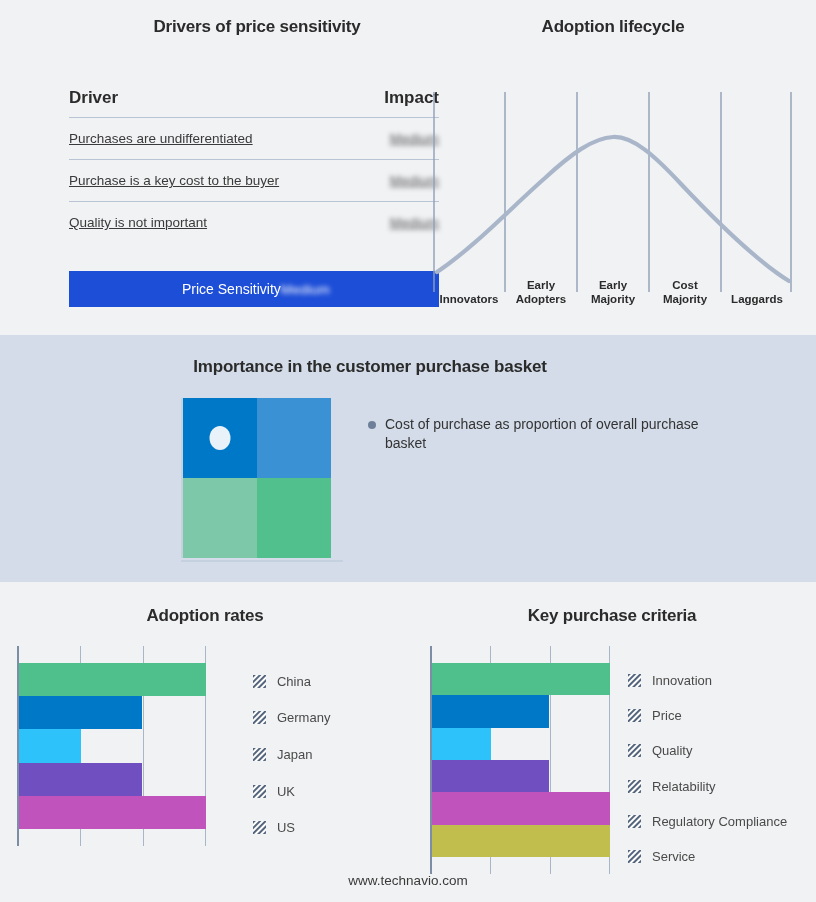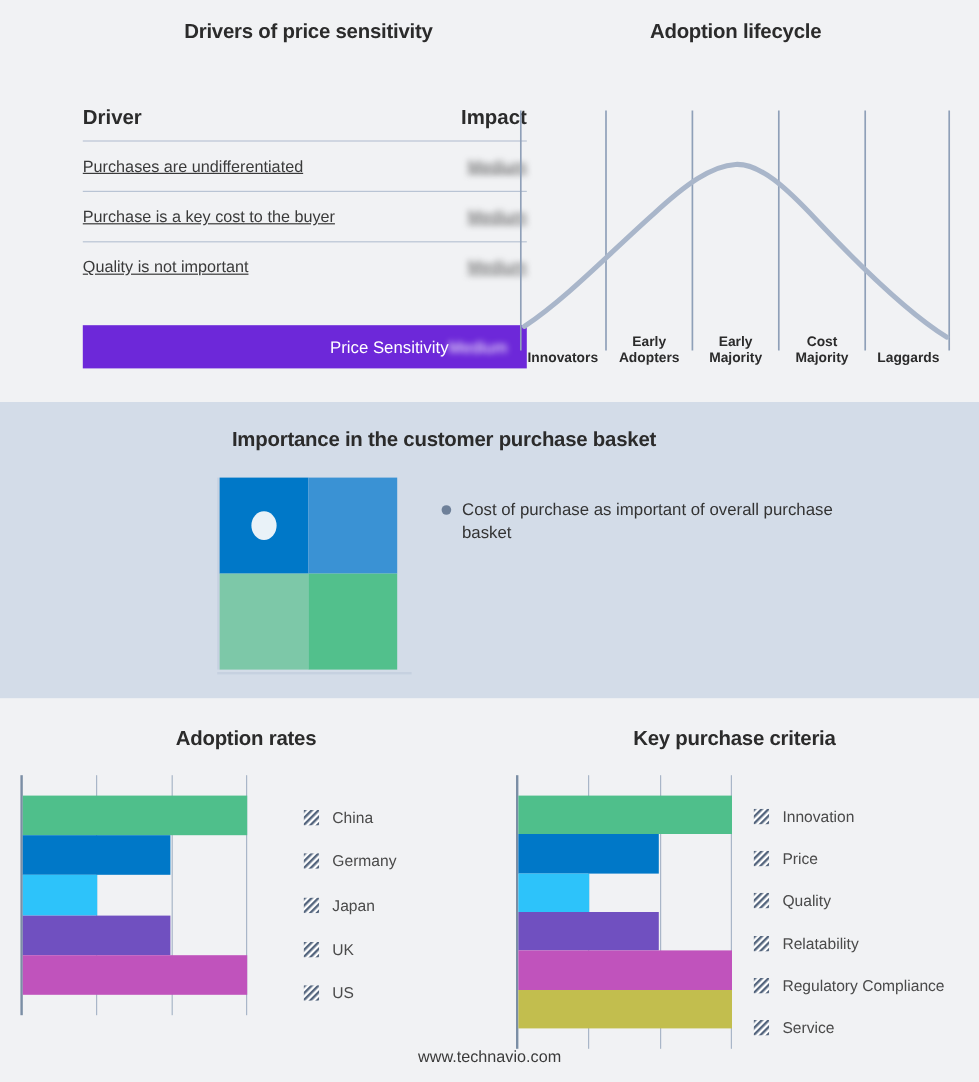--- a/index.html
+++ b/index.html
@@ -77,24 +77,24 @@
     -webkit-filter: blur(2.6px);
     user-select: none;
     letter-spacing: 0.2px;
   }
   .dt-highlight {
     position: absolute;
     left: 17px;
     top: 271px;
     width: 370px;
     height: 36px;
-    background: #6d28d9;
+    background: #1d4ed8;
     display: flex;
     align-items: center;
-    justify-content: flex-end;
+    justify-content: center;
     box-sizing: border-box;
     padding: 0 16px 0 20px;
   }
   .dt-highlight .hl-label {
     color: #ffffff;
     font-size: 14px;
   }
   .dt-highlight .blurred { color: #ffffff; }
 
   
@@ -353,21 +353,21 @@
       <div class="quad-cell" style="background:#3a92d4"></div>
       <div class="quad-cell" style="background:#7dc8a8"></div>
       <div class="quad-cell" style="background:#52c08c"></div>
     </div>
     <div class="quad-baseline"></div>
   </div>
 
   <div class="imp-legend">
     <div class="imp-item">
       <span class="imp-bullet"></span>
-      <span>Cost of purchase as important of overall purchase basket</span>
+      <span>Cost of purchase as proportion of overall purchase basket</span>
     </div>
   </div>
 </div>
 
 <div class="panel" id="adoption-panel">
   <div class="panel-title">Adoption rates</div>
 
   <div class="barchart" style="left:17px; top:64px; width:375px; height:200px;gap:28px;">
     <div class="bc-plot" style="width:205px; height:200px;">
       <div class="bc-gridlines">

